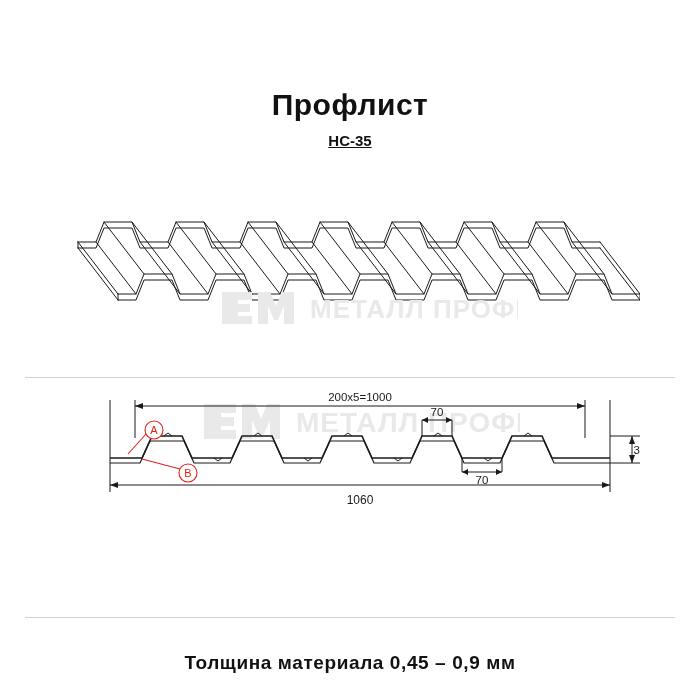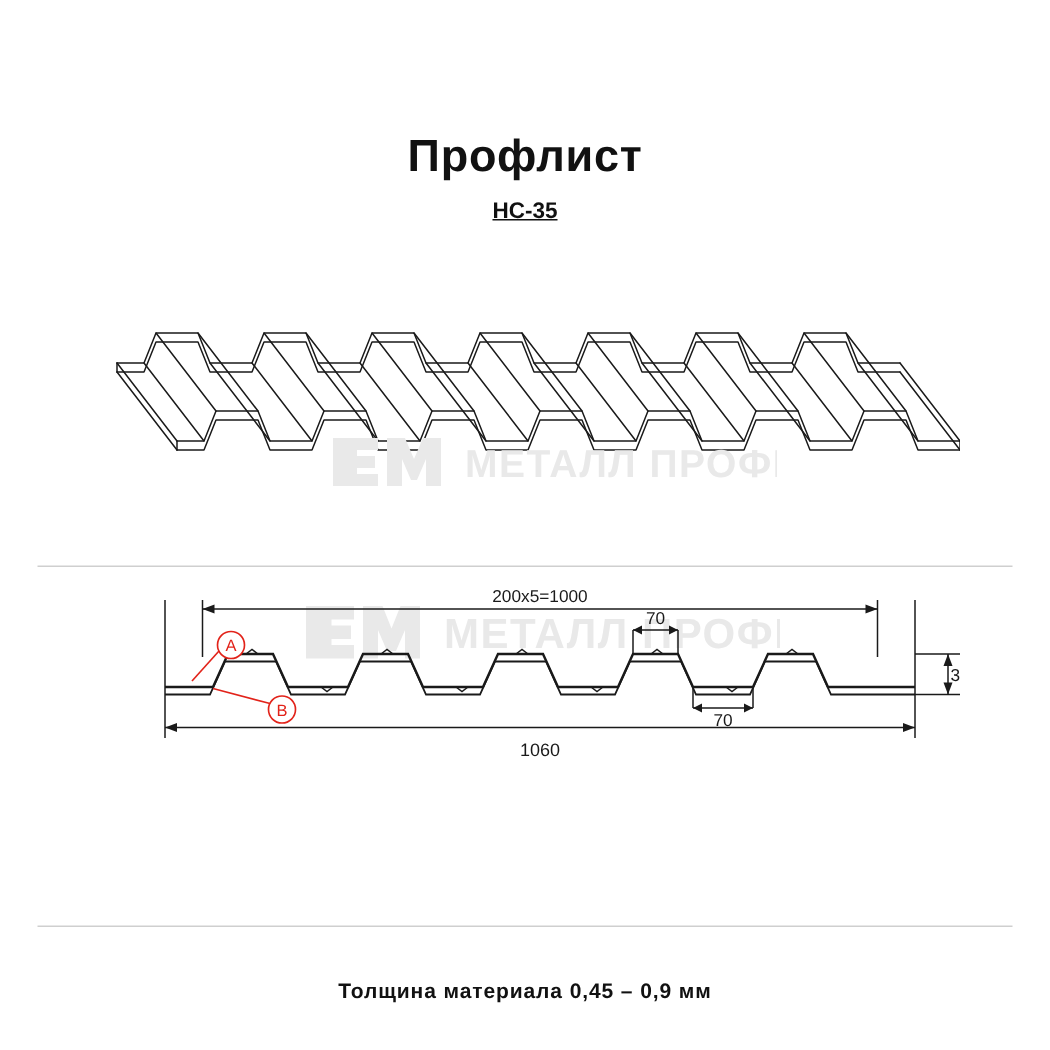--- a/index.html
+++ b/index.html
@@ -73,21 +73,21 @@
   }
   .wm1 { top: 252px; left: 218px; }
   .wm2 { top: 362px; left: 200px; }
 
   .footer {
     position: absolute;
     top: 620px;
     left: 0;
     width: 700px;
     text-align: center;
-    font-size: 14px;
+    font-size: 19px;
     font-weight: bold;
     letter-spacing: 0.6px;
     color: #111111;
   }
   svg { display: block; }
   text { font-family: "Liberation Sans", sans-serif; }
 </style>
 </head>
 <body>
 

